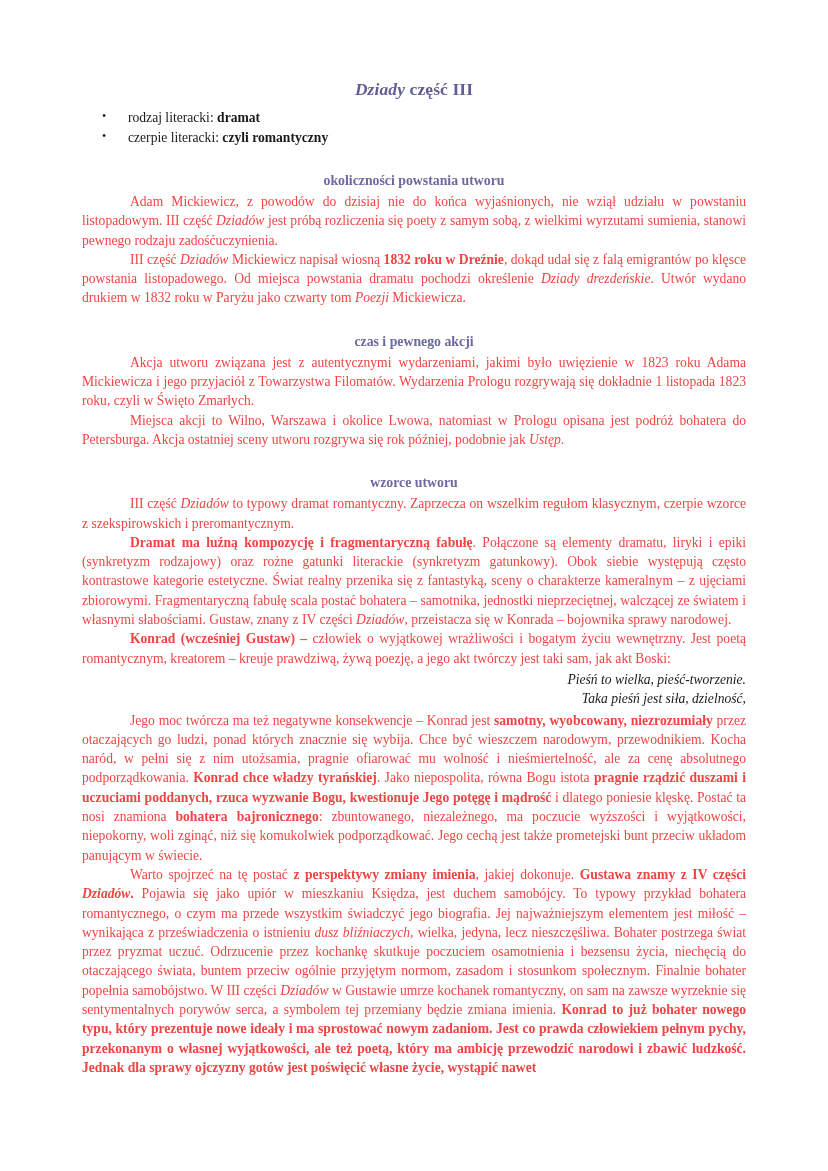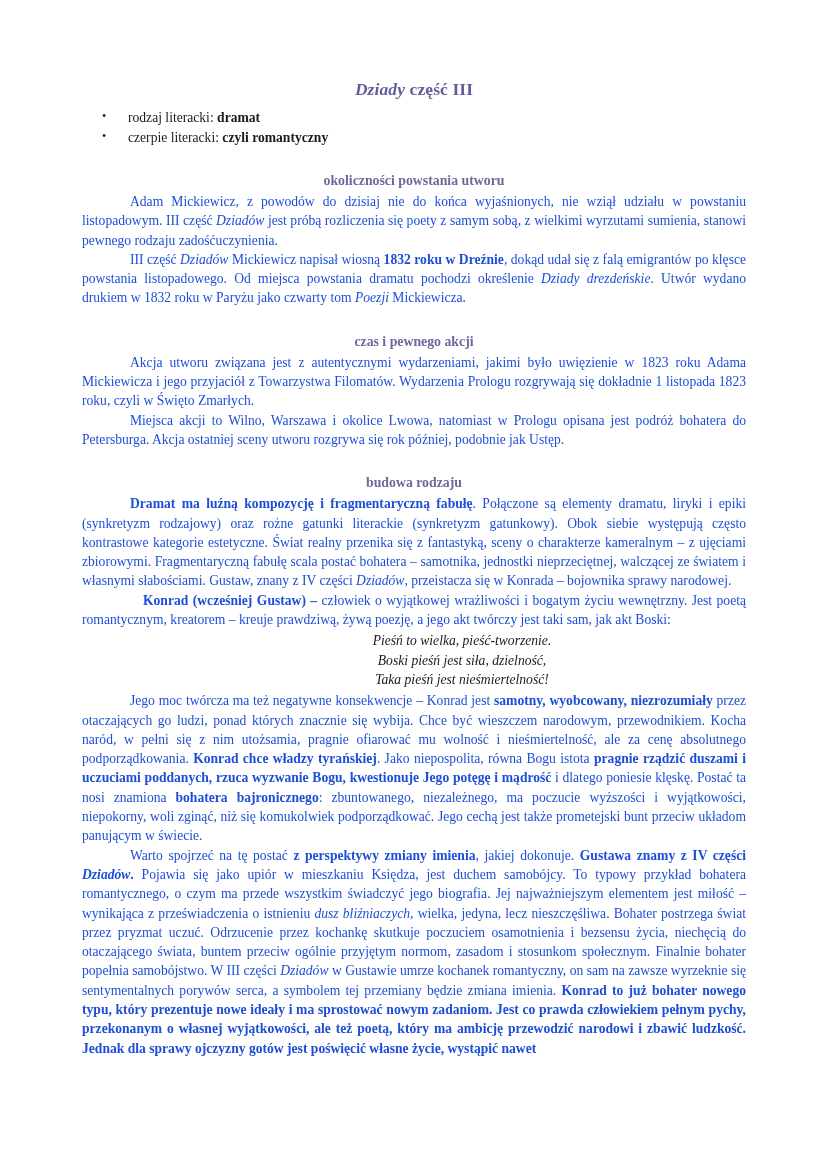--- a/index.html
+++ b/index.html
@@ -60,30 +60,30 @@
     color: #6a6a9f;
     margin: 25px 0 2px 0;
     line-height: 18px;
   }
   p.body {
     margin: 0;
     font-size: 13.6px;
     line-height: 19.3px;
     text-align: justify;
     text-indent: 48px;
-    color: #1d4ed8;
+    color: #ef4444;
     hyphens: none;
   }
   .quote {
     margin: 2px 0 2px 0;
     padding-left: 96px;
     font-style: italic;
     font-size: 13.6px;
     line-height: 19.3px;
-    text-align: center;
+    text-align: right;
   }
   .quote div { white-space: nowrap; }
   b, strong { font-weight: bold; }
 </style>
 </head>
 <body>
 
 <div class="page">
 
   <h1 class="doc-title">
@@ -98,29 +98,29 @@
       <span>czerpie literacki: </span><b>czyli romantyczny</b>
     </li>
   </ul>
 
   <h2 class="section-heading">okoliczności powstania utworu</h2>
   <p class="body">Adam Mickiewicz, z powodów do dzisiaj nie do końca wyjaśnionych, nie wziął udziału w powstaniu listopadowym. III część <span style="font-style: italic;">Dziadów</span> jest próbą rozliczenia się poety z samym sobą, z wielkimi wyrzutami sumienia, stanowi pewnego rodzaju zadośćuczynienia.</p>
   <p class="body">III część <span style="font-style: italic;">Dziadów</span> Mickiewicz napisał wiosną <span style="font-weight: bold;">1832 roku w Dreźnie</span>, dokąd udał się z falą emigrantów po klęsce powstania listopadowego. Od miejsca powstania dramatu pochodzi określenie <span style="font-style: italic;">Dziady drezdeńskie</span>. Utwór wydano drukiem w 1832 roku w Paryżu jako czwarty tom <span style="font-style: italic;">Poezji</span> Mickiewicza.</p>
 
   <h2 class="section-heading">czas i pewnego akcji</h2>
   <p class="body">Akcja utworu związana jest z autentycznymi wydarzeniami, jakimi było uwięzienie w 1823 roku Adama Mickiewicza i jego przyjaciół z Towarzystwa Filomatów. Wydarzenia Prologu rozgrywają się dokładnie 1 listopada 1823 roku, czyli w Święto Zmarłych.</p>
-  <p class="body"><span style="font-weight: normal;">Miejsca akcji to Wilno, Warszawa i okolice Lwowa</span>, natomiast w Prologu opisana jest podróż bohatera do Petersburga. Akcja ostatniej sceny utworu rozgrywa się rok później, podobnie jak <span style="">Ustęp</span>.</p>
+  <p class="body"><span style="font-weight: normal;">Miejsca akcji to Wilno, Warszawa i okolice Lwowa</span>, natomiast w Prologu opisana jest podróż bohatera do Petersburga. Akcja ostatniej sceny utworu rozgrywa się rok później, podobnie jak <span style="font-style: italic;">Ustęp</span>.</p>
 
-  <h2 class="section-heading">budowa rodzaju</h2>
+  <h2 class="section-heading">wzorce utworu</h2>
+  <p class="body">III część <span style="font-style: italic;">Dziadów</span> to typowy dramat romantyczny. Zaprzecza on wszelkim regułom klasycznym, czerpie wzorce z szekspirowskich i preromantycznym.</p>
   <p class="body"><span style="font-weight: bold;">Dramat ma luźną kompozycję i fragmentaryczną fabułę</span>. Połączone są elementy dramatu, liryki i epiki (synkretyzm rodzajowy) oraz rożne gatunki literackie (synkretyzm gatunkowy). Obok siebie występują często kontrastowe kategorie estetyczne. Świat realny przenika się z fantastyką, sceny o charakterze kameralnym – z ujęciami zbiorowymi. Fragmentaryczną fabułę scala postać bohatera – samotnika, jednostki nieprzeciętnej, walczącej ze światem i własnymi słabościami. Gustaw, znany z IV części <span style="font-style: italic;">Dziadów</span>, przeistacza się w Konrada – bojownika sprawy narodowej.</p>
 
-  <p class="body"><span style="font-weight: bold; margin-left: 13px;">Konrad (wcześniej Gustaw) –</span> człowiek o wyjątkowej wrażliwości i bogatym życiu wewnętrzny. Jest poetą romantycznym, kreatorem – kreuje prawdziwą, żywą poezję, a jego akt twórczy jest taki sam, jak akt Boski:</p>
+  <p class="body"><span style="font-weight: bold;">Konrad (wcześniej Gustaw) –</span> człowiek o wyjątkowej wrażliwości i bogatym życiu wewnętrzny. Jest poetą romantycznym, kreatorem – kreuje prawdziwą, żywą poezję, a jego akt twórczy jest taki sam, jak akt Boski:</p>
 
   <div class="quote">
     <div>Pieśń to wielka, pieść-tworzenie.</div>
-    <div>Boski pieśń jest siła, dzielność,</div>
-    <div>Taka pieśń jest nieśmiertelność!</div>
+    <div>Taka pieśń jest siła, dzielność,</div>
   </div>
 
   <p class="body">Jego moc twórcza ma też negatywne konsekwencje – Konrad jest <span style="font-weight: bold;">samotny, wyobcowany, niezrozumiały</span> przez otaczających go ludzi, ponad których znacznie się wybija. Chce być wieszczem narodowym, przewodnikiem. Kocha naród, w pełni się z nim utożsamia, pragnie ofiarować mu wolność i nieśmiertelność, ale za cenę absolutnego podporządkowania. <span style="font-weight: bold;">Konrad chce władzy tyrańskiej</span>. Jako niepospolita, równa Bogu istota <span style="font-weight: bold;">pragnie rządzić duszami i uczuciami poddanych, rzuca wyzwanie Bogu, kwestionuje Jego potęgę i mądrość</span> i dlatego poniesie klęskę. Postać ta nosi znamiona <span style="font-weight: bold;">bohatera bajronicznego</span>: zbuntowanego, niezależnego, ma poczucie wyższości i wyjątkowości, niepokorny, woli zginąć, niż się komukolwiek podporządkować. Jego cechą jest także prometejski bunt przeciw układom panującym w świecie.</p>
   <p class="body">Warto spojrzeć na tę postać <span style="font-weight: bold;">z perspektywy zmiany imienia</span>, jakiej dokonuje. <span style="font-weight: bold;">Gustawa znamy z IV części </span><span style="font-weight: bold; font-style: italic;">Dziadów</span><span style="font-weight: bold;">.</span> Pojawia się jako upiór w mieszkaniu Księdza, jest duchem samobójcy. To typowy przykład bohatera romantycznego, o czym ma przede wszystkim świadczyć jego biografia. Jej najważniejszym elementem jest miłość – wynikająca z przeświadczenia o istnieniu <span style="font-style: italic;">dusz bliźniaczych</span>, wielka, jedyna, lecz nieszczęśliwa. Bohater postrzega świat przez pryzmat uczuć. Odrzucenie przez kochankę skutkuje poczuciem osamotnienia i bezsensu życia, niechęcią do otaczającego świata, buntem przeciw ogólnie przyjętym normom, zasadom i stosunkom społecznym. Finalnie bohater popełnia samobójstwo. W III części <span style="font-style: italic;">Dziadów</span> w Gustawie umrze kochanek romantyczny, on sam na zawsze wyrzeknie się sentymentalnych porywów serca, a symbolem tej przemiany będzie zmiana imienia. <span style="font-weight: bold;">Konrad to już bohater nowego typu, który prezentuje nowe ideały i ma sprostować nowym zadaniom. Jest co prawda człowiekiem pełnym pychy, przekonanym o własnej wyjątkowości, ale też poetą, który ma ambicję przewodzić narodowi i zbawić ludzkość. Jednak dla sprawy ojczyzny gotów jest poświęcić własne życie, wystąpić nawet</span></p>
 
 </div>
 
 </body></html>

